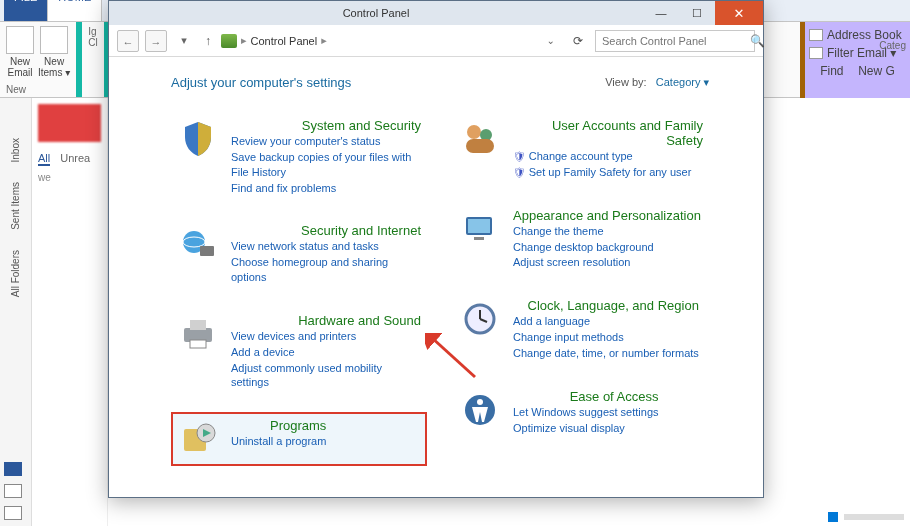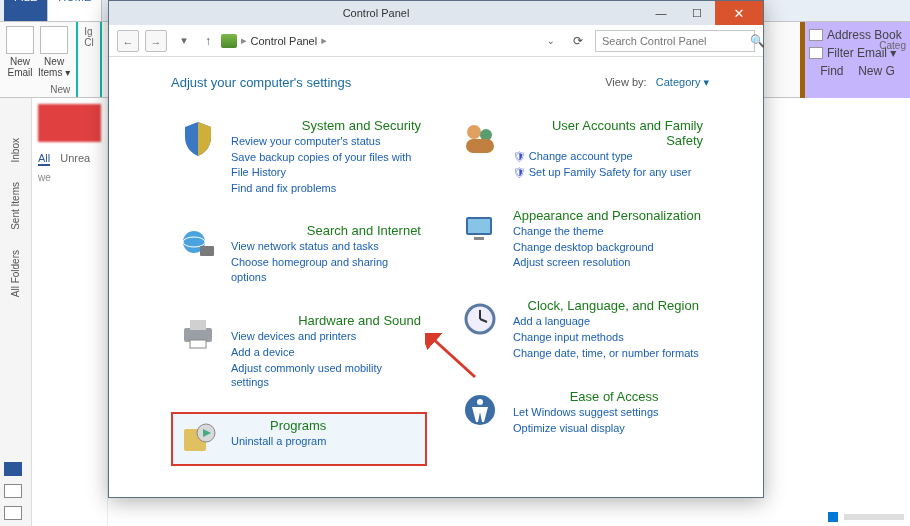--- a/index.html
+++ b/index.html
@@ -5,21 +5,21 @@
   * { box-sizing: border-box; margin: 0; padding: 0; font-family: "Segoe UI", Tahoma, sans-serif; }
   body { width: 910px; height: 526px; background: #f0f0f0; position: relative; overflow: hidden; }
 
   
   .bg-app { position: absolute; inset: 0; background: #fff; }
   .bg-ribbon-tabs { height: 22px; background: #e8eef6; display: flex; align-items: flex-end; padding-left: 4px; border-bottom: 1px solid #c5c5c5; }
   .bg-tab { font-size: 11px; padding: 18px 10px; color: #333; }
   .bg-tab.file { background: #2b579a; color: #fff; }
   .bg-tab.home { background: #fff; color: #2b579a; border: 1px solid #c5c5c5; border-bottom: none; }
   .bg-ribbon { height: 76px; background: #fafafa; border-bottom: 1px solid #c5c5c5; display: flex; }
-  .bg-group { display: flex; flex-direction: column; align-items: flex-end; justify-content: space-between; padding: 4px 6px 2px; border-right: 2px solid #14b8a6; font-size: 10px; color: #555;}
+  .bg-group { display: flex; flex-direction: column; align-items: flex-start; justify-content: space-between; padding: 4px 6px 2px; border-right: 6px solid #14b8a6; font-size: 10px; color: #555;}
   .bg-group .icons { display: flex; gap: 4px; }
   .bg-group .big { display:flex; flex-direction:column; align-items:center; font-size:10px; color:#444; gap:2px;}
   .bg-group .big .sq { width:28px; height:28px; background:#fff; border:1px solid #bbb;}
   .bg-group .lbl { font-size:10px; color:#666;}
   .bg-right-pane { position:absolute; right:0; top:22px; width:110px; height:76px; background:#c4b5fd; border-left:5px solid #a16207; padding:4px; font-size:12px; color:#444;}
   .bg-right-pane .row{ display:flex; align-items:center; gap:4px; padding:2px 0;}
   .bg-right-pane .mini{width:14px;height:12px;border:1px solid #999;background:#fff;}
   .bg-left-rail { position:absolute; left:0; top:98px; bottom:0; width:32px; background:#f5f5f5; border-right:1px solid #ddd; display:flex; flex-direction:column; align-items:center; gap:20px; padding-top:40px;}
   .bg-left-rail .txt { writing-mode: vertical-rl; transform: rotate(180deg); font-size:10px; color:#555;}
   .bg-inbox-strip{ position:absolute; left:32px; top:98px; width:76px; height:430px; background:#fff; border-right:1px solid #eee;}
@@ -201,21 +201,21 @@
 
         <div class="cp-item">
           <div class="cp-icon">
             <svg viewBox="0 0 40 40">
                 <circle cx="16" cy="18" r="11" fill="#4aa3df"></circle>
                 <ellipse cx="16" cy="18" rx="11" ry="5" fill="none" stroke="#fff"></ellipse>
                 <rect x="22" y="22" width="14" height="10" rx="1" fill="#7a7a7a"></rect>
               </svg>
           </div>
           <div class="cp-text">
-            <div class="cp-cat">Search and Internet</div>
+            <div class="cp-cat">Security and Internet</div>
             <div class="cp-link">View network status and tasks</div>
             <div class="cp-link">Choose homegroup and sharing options</div>
           </div>
         </div>
 
         <div class="cp-item">
           <div class="cp-icon">
             <svg viewBox="0 0 40 40">
                 <rect x="6" y="14" width="28" height="14" rx="2" fill="#9aa0a6"></rect>
                 <rect x="12" y="6" width="16" height="10" fill="#d0d0d0"></rect>

